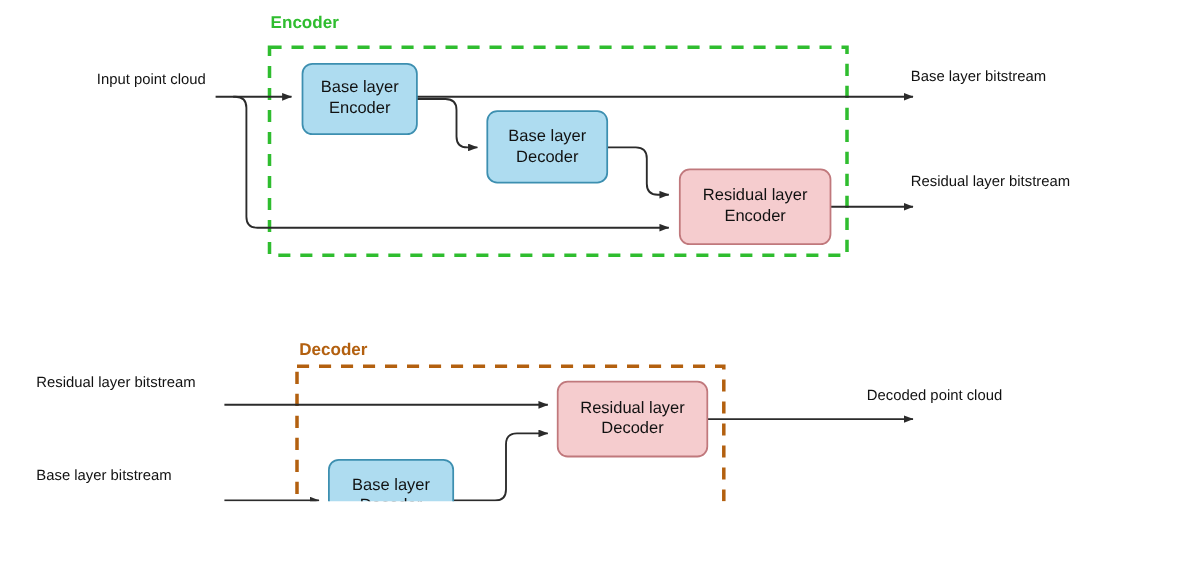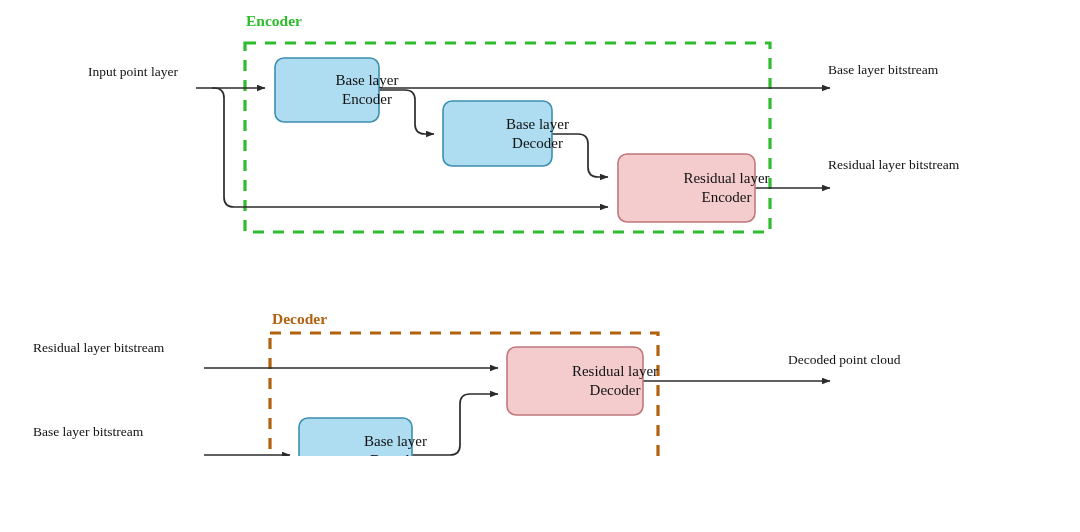--- a/index.html
+++ b/index.html
@@ -5,42 +5,41 @@
   html, body {
     margin: 0;
     padding: 0;
     background: #ffffff;
   }
   #canvas {
     position: relative;
     width: 1080px;
     height: 456px;
     background: #ffffff;
-    font-family: Liberation Serif, serif;
+    font-family: Liberation Sans, sans-serif;
     overflow: hidden;
   }
   svg.layer {
     position: absolute;
     left: 0;
     top: 0;
     width: 1080px;
     height: 532px;
   }
   .node-label {
     position: absolute;
     display: flex;
     align-items: center;
     justify-content: center;
     text-align: center;
     font-size: 15px;
     color: #111111;
     line-height: 1.25;
     pointer-events: none;
     white-space: pre-line;
-    margin-left: 40px;
   }
   .io-label {
     position: absolute;
     font-size: 13.5px;
     color: #111111;
     white-space: nowrap;
   }
   .group-label {
     position: absolute;
     font-size: 15.5px;
@@ -107,21 +106,21 @@
 
   <div class="node-label" style="left:618px; top:154px; width:137px; height:68px;">Residual layer
 Encoder</div>
 
   <div class="node-label" style="left:507px; top:347px; width:136px; height:68px;">Residual layer
 Decoder</div>
 
   <div class="node-label" style="left:299px; top:418px; width:113px; height:65px;">Base layer
 Decoder</div>
 
-  <div class="io-label" style="left:88px; top:64px;">Input point layer</div>
+  <div class="io-label" style="left:88px; top:64px;">Input point cloud</div>
 
   <div class="io-label" style="left:828px; top:62px;">Base layer bitstream</div>
 
   <div class="io-label" style="left:828px; top:157px;">Residual layer bitstream</div>
 
   <div class="io-label" style="left:33px; top:340px;">Residual layer bitstream</div>
 
   <div class="io-label" style="left:33px; top:424px;">Base layer bitstream</div>
 
   <div class="io-label" style="left:788px; top:352px;">Decoded point cloud</div>

